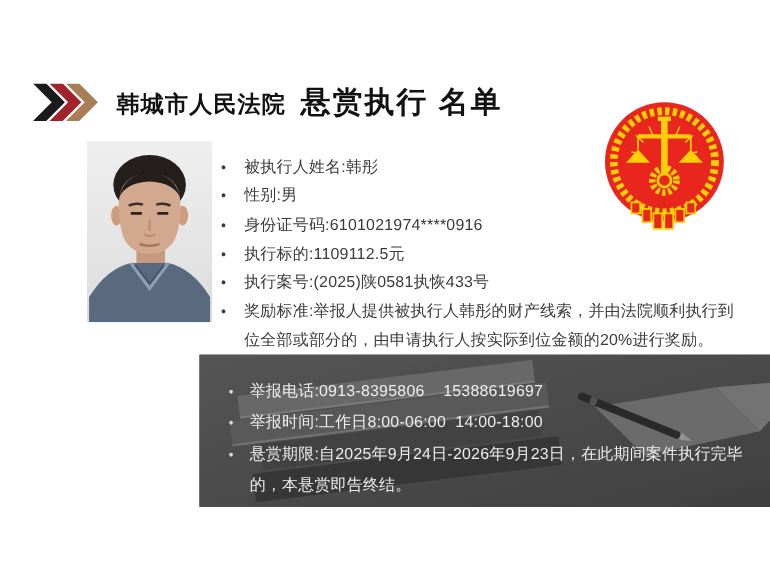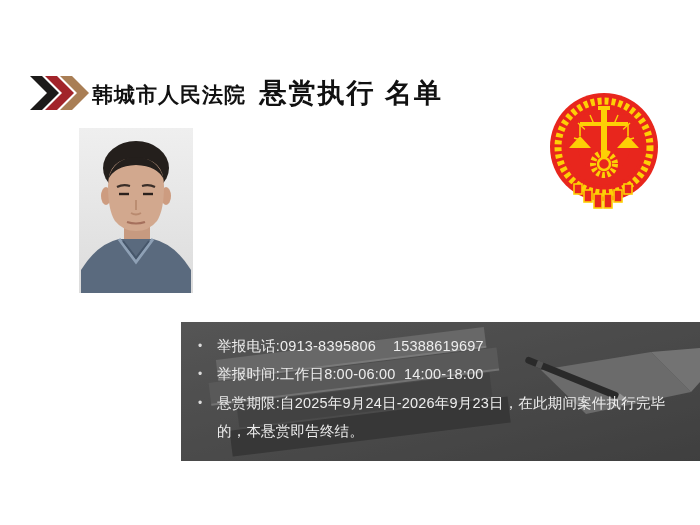--- a/index.html
+++ b/index.html
@@ -2,40 +2,40 @@
 <html><head>
 <meta charset="utf-8">
 <style>
   html,body{margin:0;padding:0;background:#fff;}
   .page{position:relative;width:700px;height:525px;background:#ffffff;overflow:hidden;
         font-family:"Liberation Sans","DejaVu Sans",sans-serif;}
 
   
   .header{position:absolute;left:30px;top:74px;height:38px;display:flex;align-items:center;}
   .chevrons{width:62px;height:34px;flex:0 0 auto;}
-  .titles{white-space:nowrap;color:#111;}
+  .titles{margin-left:14px;white-space:nowrap;color:#111;}
   .court-name{font-size:21px;font-weight:700;letter-spacing:1px;}
   .main-title{font-size:27px;font-weight:700;margin-left:9px;letter-spacing:2px;}
 
   
   .emblem{position:absolute;left:540px;top:90px;width:128px;height:124px;}
 
   
   .photo{position:absolute;left:79px;top:128px;width:114px;height:165px;}
 
   
   ul.details{position:absolute;left:197px;top:139px;width:478px;margin:0;padding:0;list-style:none;}
   ul.details li{position:relative;padding-left:25px;font-size:14.5px;line-height:26.3px;color:#3b3b3b;
                 letter-spacing:0.2px;white-space:pre-wrap;}
   ul.details li::before{content:"•";position:absolute;left:4px;top:0;color:#3b3b3b;font-size:13px;}
 
   
   .notice-panel{position:absolute;left:181px;top:322px;width:519px;height:139px;overflow:hidden;}
   .notice-bg{position:absolute;left:0;top:0;width:100%;height:100%;}
-  ul.notice{position:relative;margin:0;padding:10px 8px 0 16px;list-style:none;z-index:2;}
+  ul.notice{position:relative;margin:10px;padding:10px 8px 0 16px;list-style:none;z-index:2;}
   ul.notice li{position:relative;padding-left:20px;font-size:14.5px;line-height:28.3px;color:#ededed;
                letter-spacing:0.2px;white-space:pre-wrap;}
   ul.notice li::before{content:"•";position:absolute;left:1px;top:0;color:#dcdcdc;font-size:12px;}
 </style>
 </head>
 <body>
 
 <div class="page">
 
   <div class="header">
@@ -116,20 +116,29 @@
     <path d="M38,59 Q44,56 51,58" stroke="#3a2e28" stroke-width="2.2" fill="none"></path>
     <path d="M63,58 Q70,56 76,59" stroke="#3a2e28" stroke-width="2.2" fill="none"></path>
     <line x1="40" y1="66" x2="50" y2="66" stroke="#2b211d" stroke-width="2.4"></line>
     <line x1="64" y1="66" x2="74" y2="66" stroke="#2b211d" stroke-width="2.4"></line>
 
     <path d="M57,72 L57,82 M52,85 Q57,88 62,85" stroke="#b98a6f" stroke-width="1.8" fill="none"></path>
 
     <path d="M48,94 Q57,97 66,94" stroke="#a5705c" stroke-width="2.2" fill="none"></path>
   </svg>
 
+  <ul class="details">
+
+  <li>被执行人姓名:韩彤</li>
+      <li>性别:男</li>
+      <li>身份证号码:6101021974****0916</li>
+      <li>执行标的:1109112.5元</li>
+      <li>执行案号:(2025)陕0581执恢433号</li>
+      <li>奖励标准:举报人提供被执行人韩彤的财产线索，并由法院顺利执行到位全部或部分的，由申请执行人按实际到位金额的20%进行奖励。</li>
+    </ul>
 
   <div class="notice-panel">
     <svg class="notice-bg" viewBox="0 0 519 139" preserveAspectRatio="none">
       <defs>
         <linearGradient id="nbg" x1="0" y1="0" x2="1" y2="1">
           <stop offset="0" stop-color="#6e6e6e"></stop>
             <stop offset="0.5" stop-color="#5d5d5d"></stop>
             <stop offset="1" stop-color="#4c4c4c"></stop>
         </linearGradient>
       </defs>

